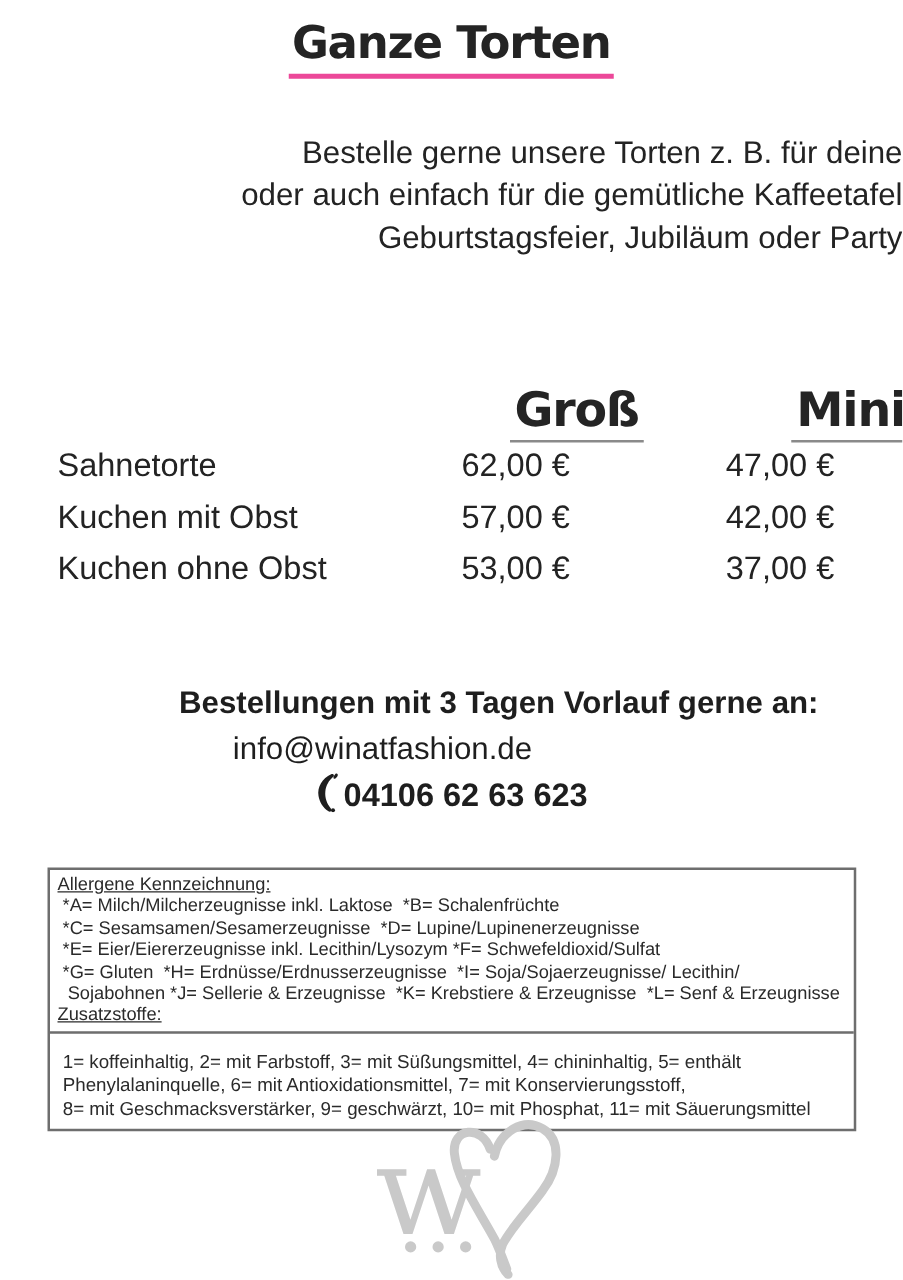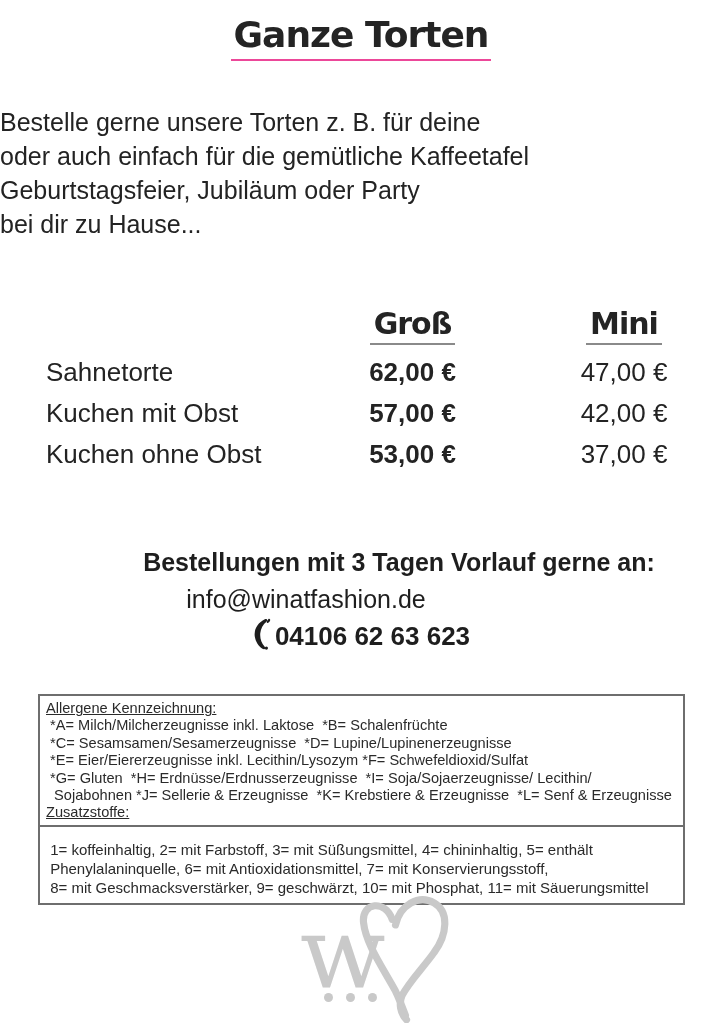--- a/index.html
+++ b/index.html
@@ -15,35 +15,35 @@
   
   .title-wrap{position:absolute;top:14px;left:0;width:722px;text-align:center;}
   .title{
     display:inline-block;
     font-family:"DejaVu Sans", sans-serif;
     font-weight:700;
     font-size:36px;
     letter-spacing:-1px;
     color:#242424;
     padding:0 3px 4px 3px;
-    border-bottom:2px solid #ec4899;
+    border-bottom:4px solid #ec4899;
   }
   
-  .intro{position:absolute;top:105px;left:0;width:722px;text-align:left;
+  .intro{position:absolute;top:105px;left:0;width:722px;text-align:right;
     font-size:25px;line-height:34px;color:#232323;}
   
-  .col-head{position:absolute;top:306px;text-align:center;
-    font-family:"DejaVu Sans", sans-serif;font-weight:700;font-size:30px;letter-spacing:-1px;color:#242424;}
+  .col-head{position:absolute;top:306px;text-align:right;
+    font-family:"DejaVu Sans", sans-serif;font-weight:700;font-size:38px;letter-spacing:-1px;color:#242424;}
   .col-head .head-underline{
     display:inline-block;padding:0 4px 2px 4px;border-bottom:2px solid #8a8a8a;}
   .head-gross{left:310px;width:205px;}
   .head-mini{left:520px;width:208px;}
   .tcol{position:absolute;top:352px;font-size:26px;line-height:41px;color:#232323;}
   .tcol-names{left:46px;width:260px;text-align:left;}
-  .tcol-gross{left:310px;width:205px;text-align:center;font-weight:bold;}
+  .tcol-gross{left:310px;width:205px;text-align:center;}
   .tcol-mini{left:520px;width:208px;text-align:center;}
   .tcol div{height:41px;}
   
   .order-heading{position:absolute;top:548px;left:0;width:722px;text-align:center;
     font-size:25px;font-weight:700;color:#1e1e1e;padding-left:38px;}
   .order-email{position:absolute;top:585px;left:0;width:612px;text-align:center;
     font-size:25px;color:#1e1e1e;}
   .order-phone{position:absolute;top:618px;left:0;width:722px;text-align:center;
     font-size:26px;font-weight:600;color:#1e1e1e;}
   .phone-icon{display:inline-block;vertical-align:-5px;margin-right:4px;}
@@ -76,21 +76,20 @@
 <div class="page">
 
   <div class="title-wrap">
     <span class="title">Ganze Torten</span>
   </div>
 
   <div class="intro">
     <div>Bestelle gerne unsere Torten z. B. für deine</div>
     <div>oder auch einfach für die gemütliche Kaffeetafel</div>
     <div>Geburtstagsfeier, Jubiläum oder Party</div>
-    <div>bei dir zu Hause...</div>
   </div>
 
   <div class="col-head head-gross">
     <span class="head-underline">Groß</span>
   </div>
   <div class="col-head head-mini">
     <span class="head-underline">Mini</span>
   </div>
 
   <div class="tcol tcol-names">

